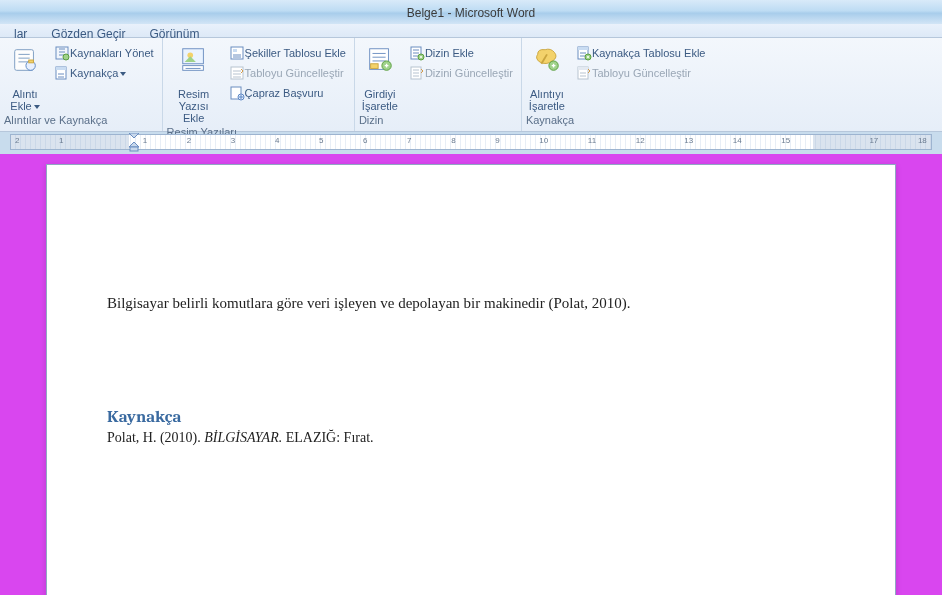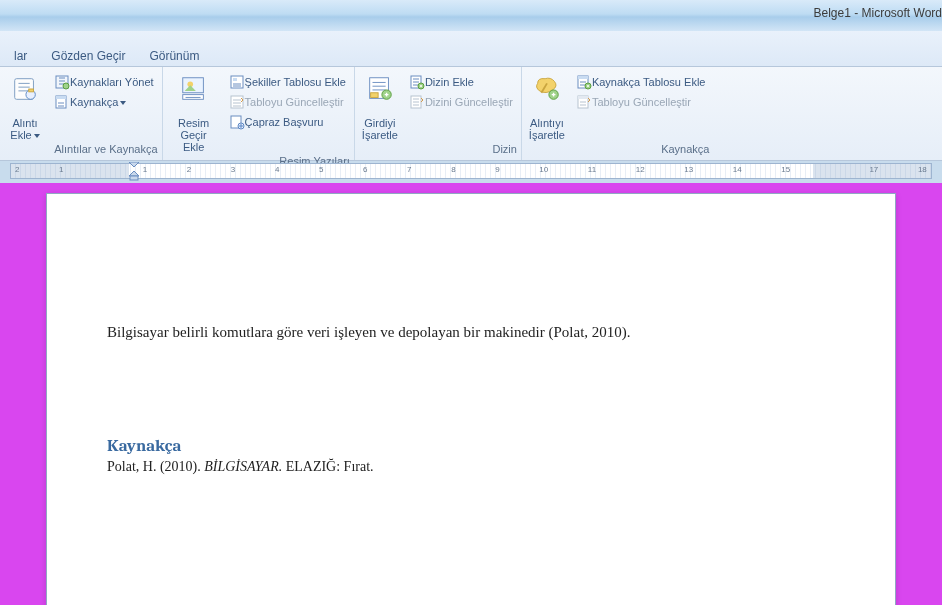--- a/index.html
+++ b/index.html
@@ -7,35 +7,35 @@
     margin: 0;
     padding: 0;
     font-family: "Segoe UI", Tahoma, sans-serif;
     font-size: 11px;
     background: #fff;
     width: 942px;
     height: 605px;
     overflow: hidden;
   }
   .titlebar {
-    height: 31px;
+    height: 24px;
     background: linear-gradient(to bottom, #d9eaf9 0%, #bedcf3 45%, #a8cdeb 55%, #d2e5f6 100%);
-    text-align: right;
+    text-align: center;
     line-height: 26px;
     font-size: 12px;
     color: #3b3b3b;
     position: relative;
   }
   .tabrow {
-    height: 36px;
+    height: 14px;
     background: linear-gradient(to bottom, #e9f1fb, #dde9f7);
     border-bottom: 1px solid #b6c7db;
     padding-left: 2px;
     display: flex;
-    align-items: flex-end;
+    align-items: flex-start;
     color: #3b5a82;
     font-size: 12px;
   }
   .tabrow .tab {
     padding: 3px 12px 3px 12px;
     cursor: default;
   }
   .ribbon {
     height: 94px;
     background: linear-gradient(to bottom, #f3f7fc 0%, #e6eef8 100%);
@@ -50,21 +50,21 @@
     padding: 2px 4px 0 4px;
   }
   .group-body {
     flex: 1;
     display: flex;
     align-items: flex-start;
     gap: 4px;
     padding-top: 2px;
   }
   .group-label {
-    text-align: right;
+    text-align: left;
     font-size: 11px;
     color: #5a6f89;
     padding-bottom: 16px;
     margin-top: auto;
   }
   .bigbtn {
     display: flex;
     flex-direction: column;
     align-items: center;
     justify-content: flex-start;
@@ -263,21 +263,21 @@
         <div class="icon">
           <svg width="30" height="30" viewBox="0 0 32 32">
             <rect x="4" y="4" width="22" height="16" fill="#eaf3ff" stroke="#6a8dc0"></rect>
             <circle cx="12" cy="11" r="3" fill="#f3d26b"></circle>
             <path d="M6 18 L12 12 L18 18 Z" fill="#9fd28a"></path>
             <rect x="4" y="22" width="22" height="5" fill="#fff" stroke="#6a8dc0"></rect>
             <line x1="7" y1="25" x2="23" y2="25" stroke="#6a8dc0"></line>
           </svg>
         </div>
         <div class="lbl" style="white-space:pre-line;">Resim
-Geçir Ekle</div>
+Yazısı Ekle</div>
       </div>
       <div class="stack">
         <div class="smallbtn">
           <span class="ic">
             <svg width="16" height="16" viewBox="0 0 16 16">
                 <rect x="2" y="2" width="12" height="12" fill="#fff" stroke="#6a8dc0"></rect>
                 <rect x="4" y="4" width="4" height="3" fill="#c9dcf2"></rect>
                 <path d="M4 10h8M4 12h8" stroke="#6a8dc0"></path>
               </svg>
           </span>

